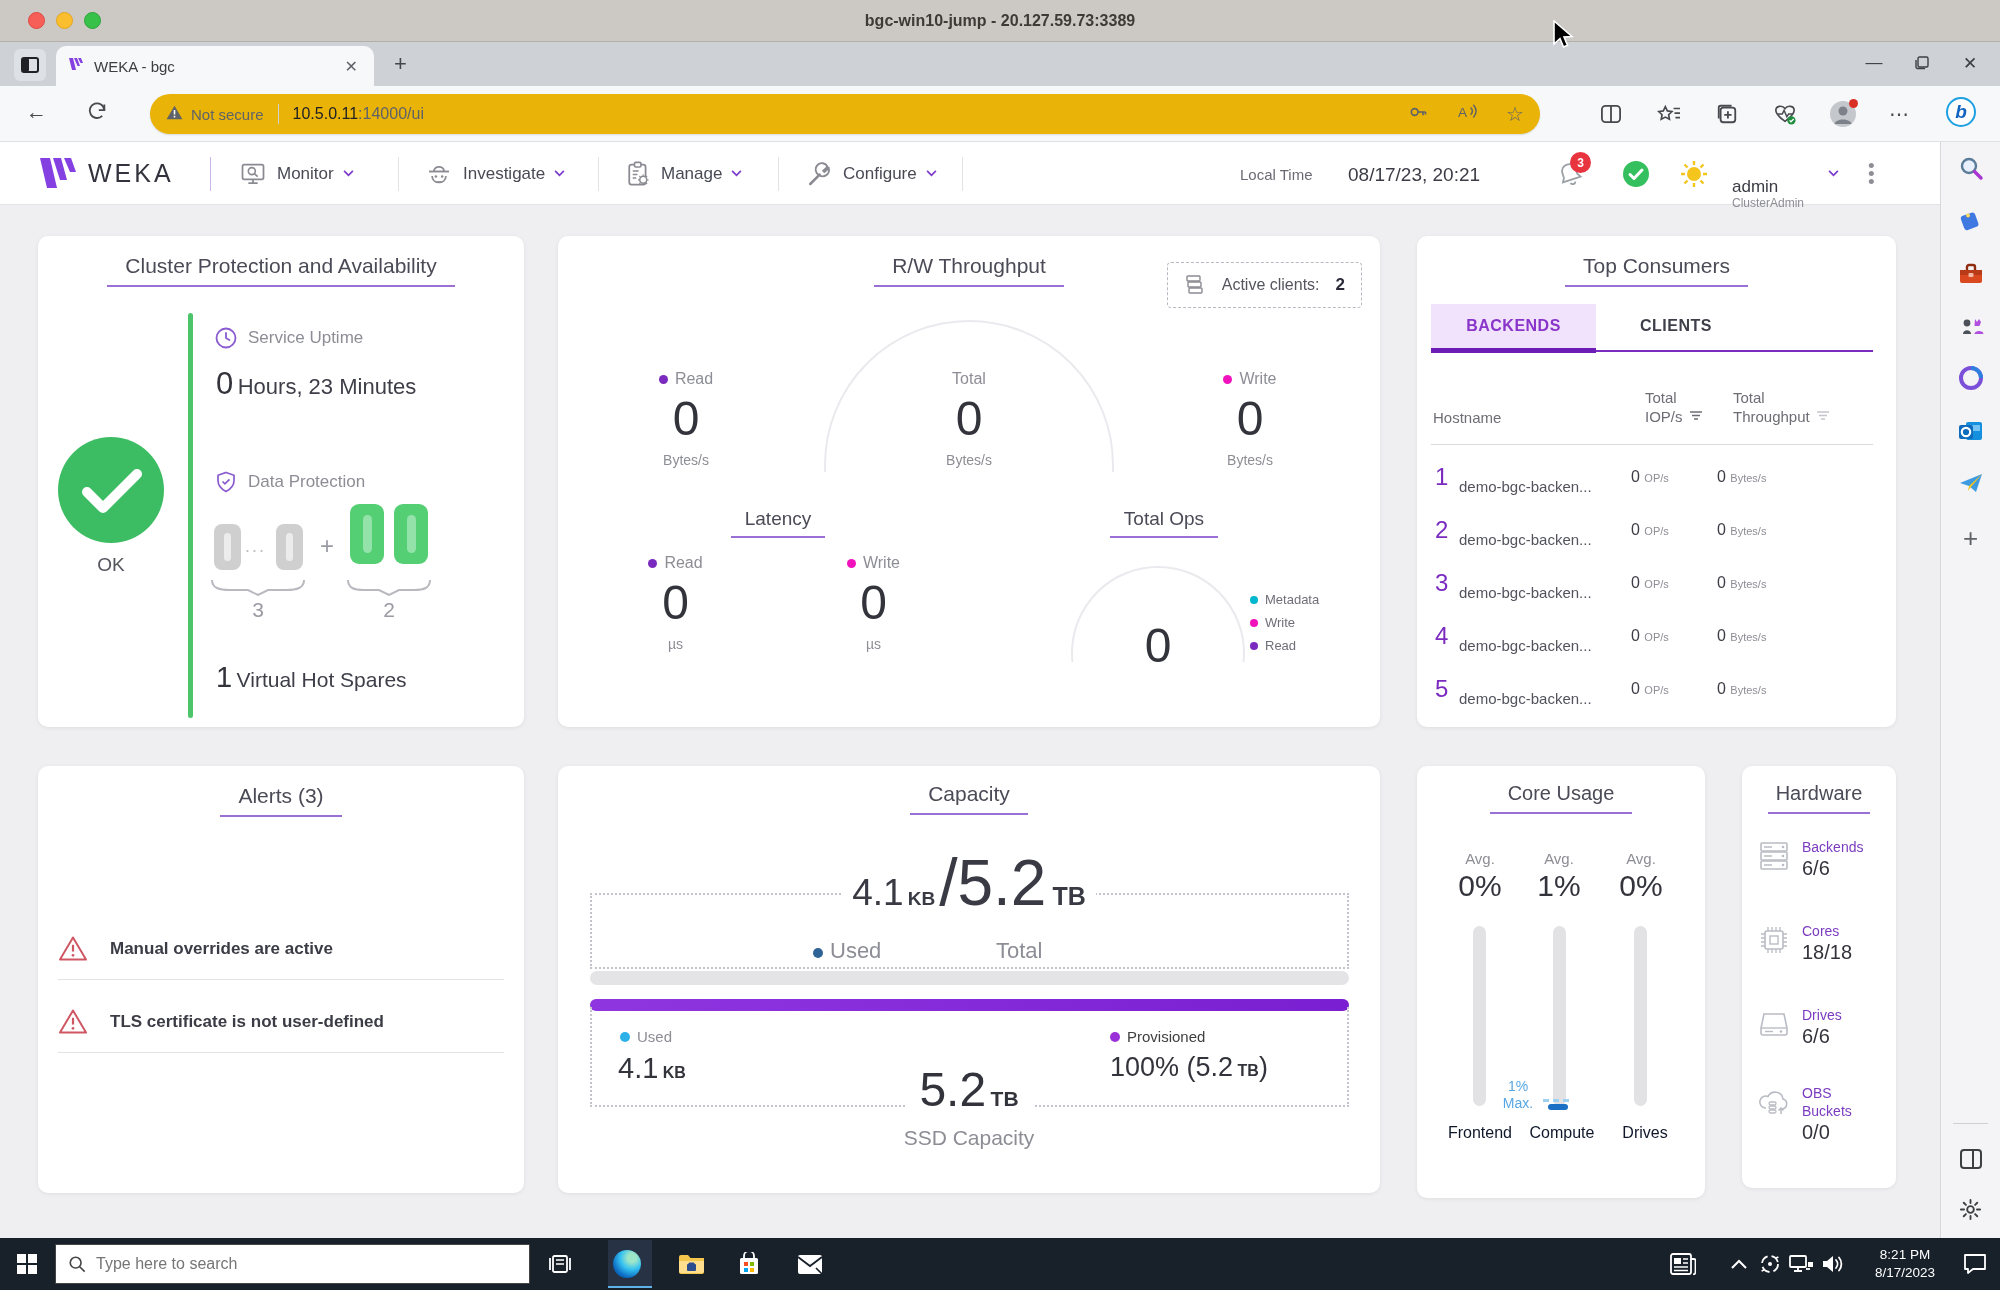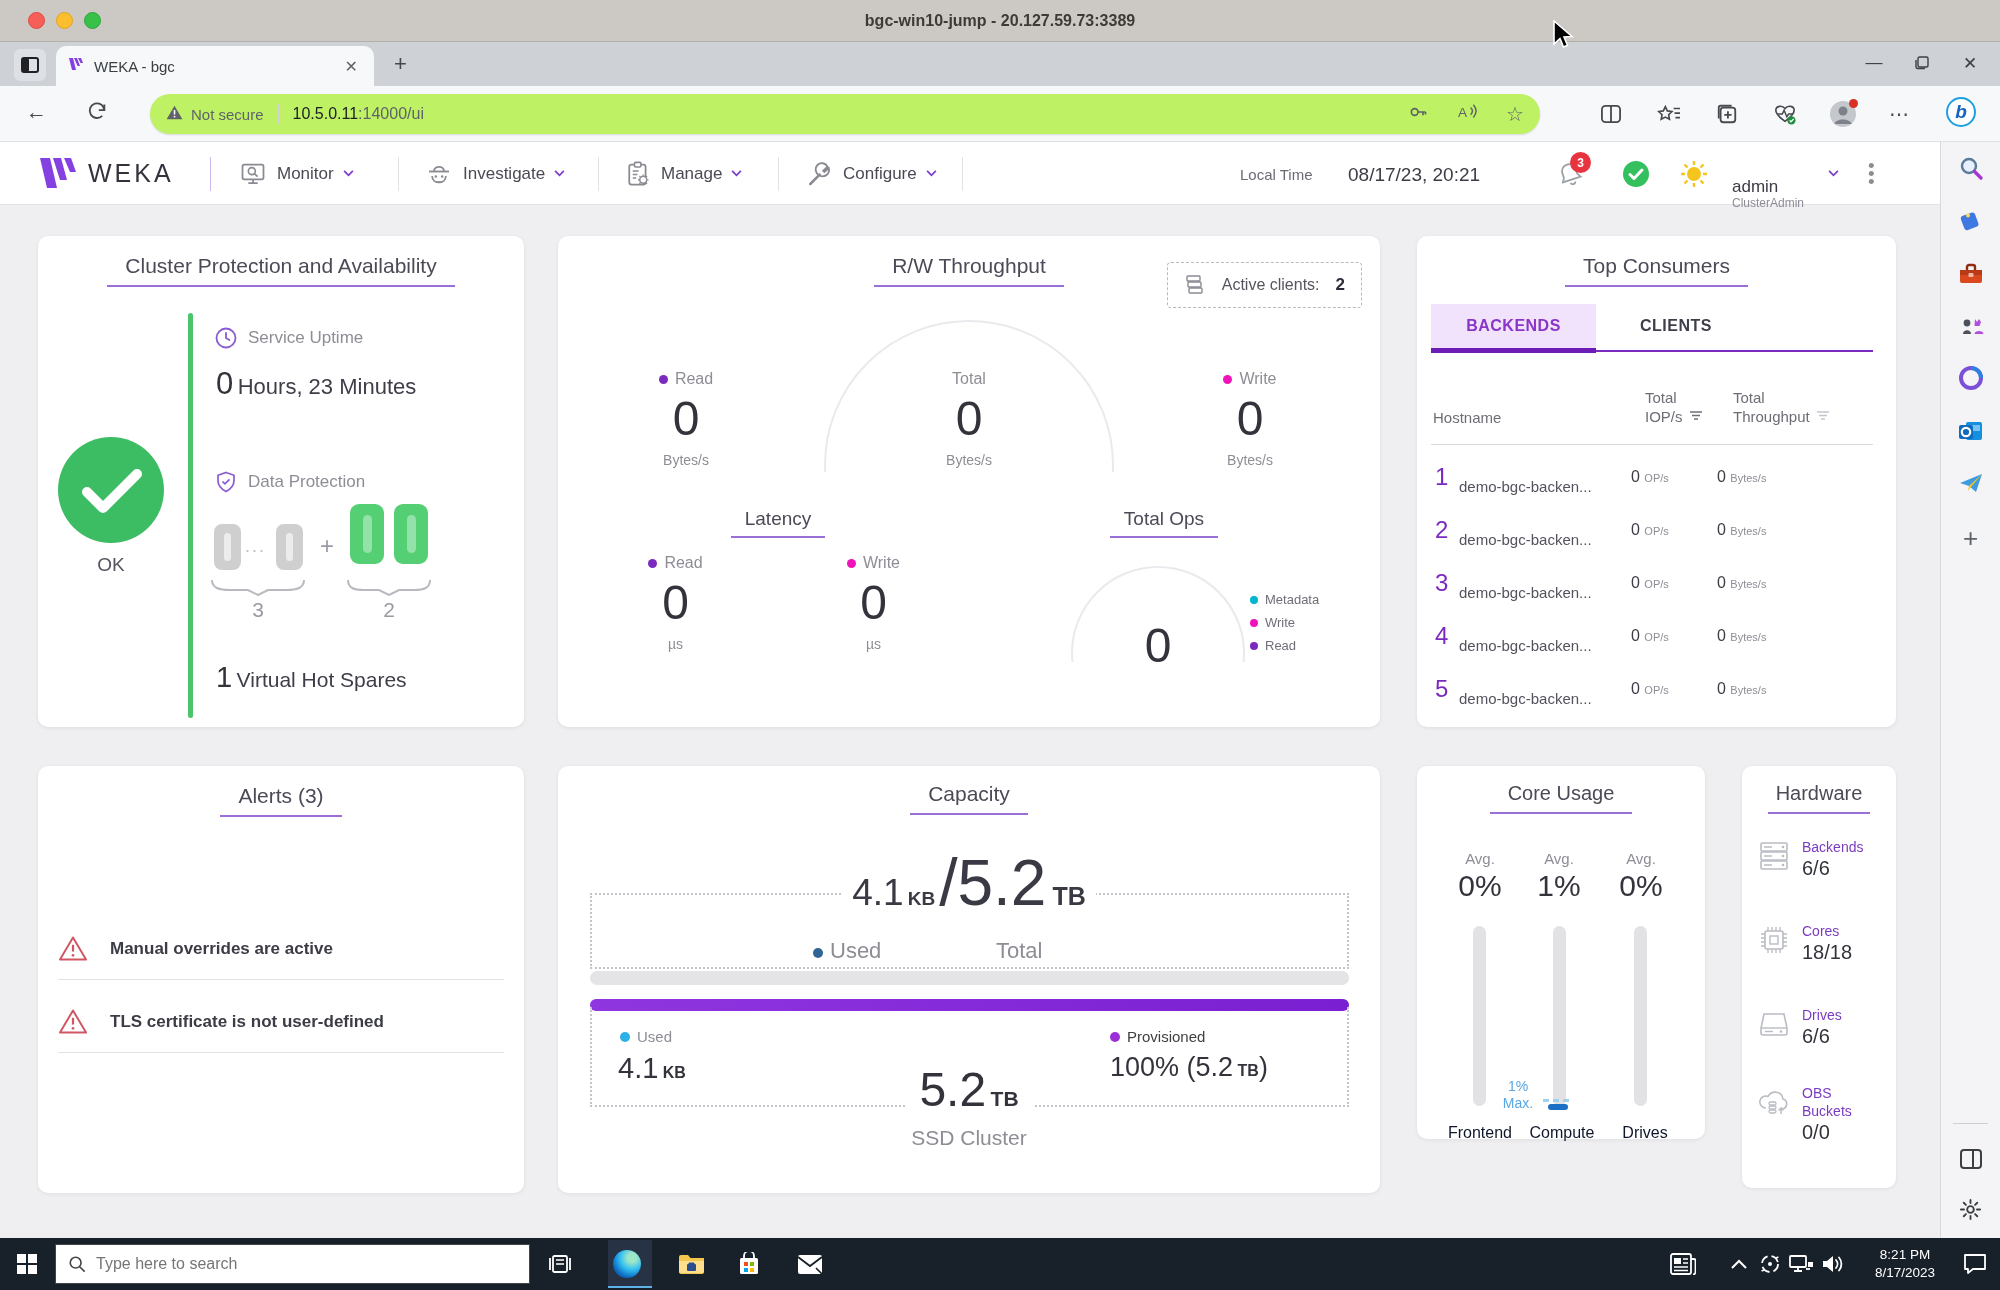--- a/index.html
+++ b/index.html
@@ -17,21 +17,21 @@
 .tabmodule { position:absolute; left:14px; top:7px; width:32px; height:32px; border-radius:6px; background:#dde0e4; display:flex; align-items:center; justify-content:center; }
 .tab { position:absolute; left:56px; top:4px; width:318px; height:40px; background:#f7f8fa; border-radius:10px 10px 0 0; display:flex; align-items:center; padding:0 12px; }
 .tab-title { flex:1; font-size:15px; color:#3c4043; margin-left:10px; }
 .tab-x { font-size:16px; color:#5f6368; padding:0 4px; }
 .newtab { position:absolute; left:394px; top:12px; font-size:22px; color:#45474a; line-height:20px; }
 .winctl { position:absolute; top:2px; width:44px; height:38px; display:flex; align-items:center; justify-content:center; font-size:17px; color:#3c4043; }
 
 
 .toolbar { position:absolute; top:86px; left:0; width:2000px; height:56px; background:#f7f8fa; border-bottom:1px solid #dfe1e5; }
 .nav-glyph { position:absolute; top:14px; font-size:21px; color:#474a4e; }
-.pill { position:absolute; left:150px; top:8px; width:1390px; height:40px; background:#bef264; border-radius:20px; box-shadow:0 1px 2px rgba(0,0,0,0.12); display:flex; align-items:center; padding:0 16px; }
+.pill { position:absolute; left:150px; top:8px; width:1390px; height:40px; background:#eab308; border-radius:20px; box-shadow:0 1px 2px rgba(0,0,0,0.12); display:flex; align-items:center; padding:0 16px; }
 .pill-sec { display:flex; align-items:center; gap:8px; color:#5f6368; font-size:15px; }
 .pill-div { width:1px; height:20px; background:#d0d2d6; margin:0 14px; }
 .url-host { color:#202124; font-size:16px; }
 .url-path { color:#5f6368; font-size:16px; }
 .pill-right { margin-left:auto; display:flex; align-items:center; gap:28px; color:#5f6368; }
 .tb-ic { position:absolute; top:13px; width:30px; height:30px; display:flex; align-items:center; justify-content:center; }
 .avatar { width:26px; height:26px; border-radius:50%; background:#c4c7cc; position:relative; overflow:visible; }
 .avatar::after { content:""; position:absolute; right:-2px; top:-2px; width:9px; height:9px; border-radius:50%; background:#d93025; }
 .bing-ic { width:30px; height:30px; border-radius:50%; border:2px solid #1d9fe0; color:#1365c0; font-weight:bold; font-size:19px; font-style:italic; display:flex; align-items:center; justify-content:center; background:#fff; }
 
@@ -570,24 +570,24 @@
         <span style="font-size:27px;color:#33333c;">100% (5.2</span>
         <span style="font-size:16px;color:#33333c;font-weight:bold;">TB</span><span style="font-size:27px;color:#33333c;">)</span>
       </div>
 
       <div class="abs" style="left:0;right:0;top:296px;text-align:center;">
         <span style="background:#fff;padding:0 14px;display:inline-block;">
           <span style="font-size:48px;color:#33333c;">5.2</span>
           <span style="font-size:21px;color:#33333c;font-weight:bold;">TB</span>
         </span>
       </div>
-      <div class="abs" style="left:0;right:0;top:360px;text-align:center;font-size:21px;color:#8d8d96;">SSD Cluster</div>
-    </div>
-
-    <div class="panel" style="left:1417px;top:561px;width:288px;height:373px;">
+      <div class="abs" style="left:0;right:0;top:360px;text-align:center;font-size:21px;color:#8d8d96;">SSD Capacity</div>
+    </div>
+
+    <div class="panel" style="left:1417px;top:561px;width:288px;height:432px;">
       <div class="ptitle" style="top:16px;"><span style="font-size:20px;">Core Usage</span></div>
       <div class="cu-col" style="left:18px;top:84px;">
           <div class="cu-avg">Avg.</div>
           <div class="cu-val">0%</div>
         </div>
       <div class="cu-col" style="left:97px;top:84px;">
           <div class="cu-avg">Avg.</div>
           <div class="cu-val">1%</div>
         </div>
       <div class="cu-col" style="left:179px;top:84px;">

